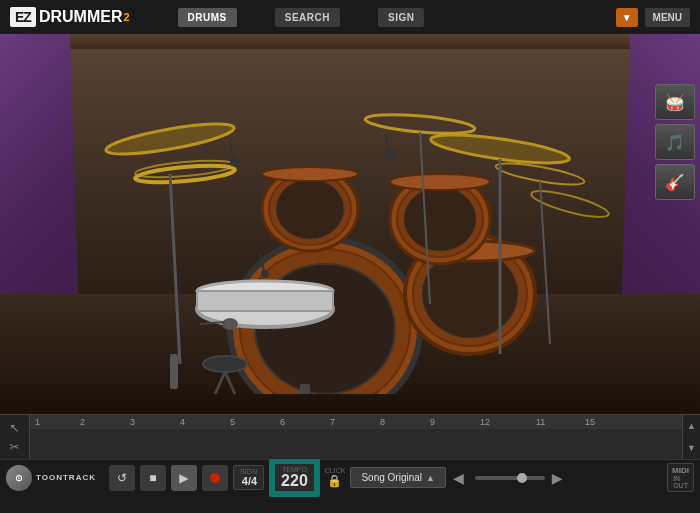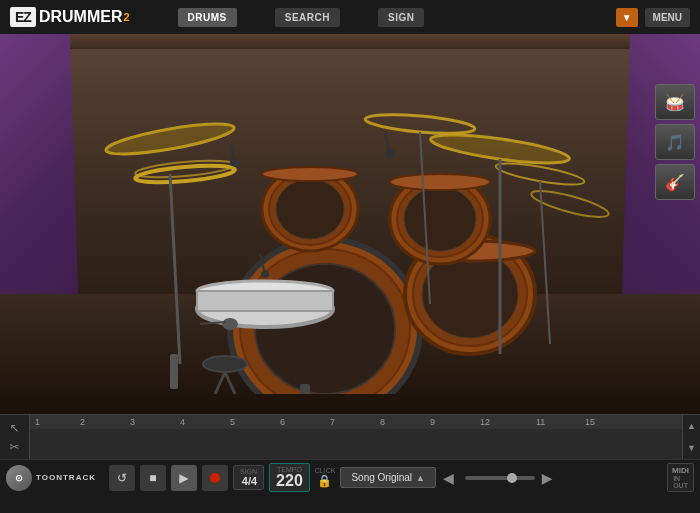--- a/index.html
+++ b/index.html
@@ -323,21 +323,21 @@
     }
 
     .sign-value {
       color: #ddd;
       font-size: 11px;
       font-weight: bold;
     }
 
     .tempo-box {
       background: #2a2a2a;
-      border: 1px solid #0f766e;
+      border: 6px solid #0f766e;
       padding: 2px 6px;
       border-radius: 2px;
       display: flex;
       flex-direction: column;
       align-items: center;
     }
 
     .tempo-label {
       color: #666;
       font-size: 7px;

